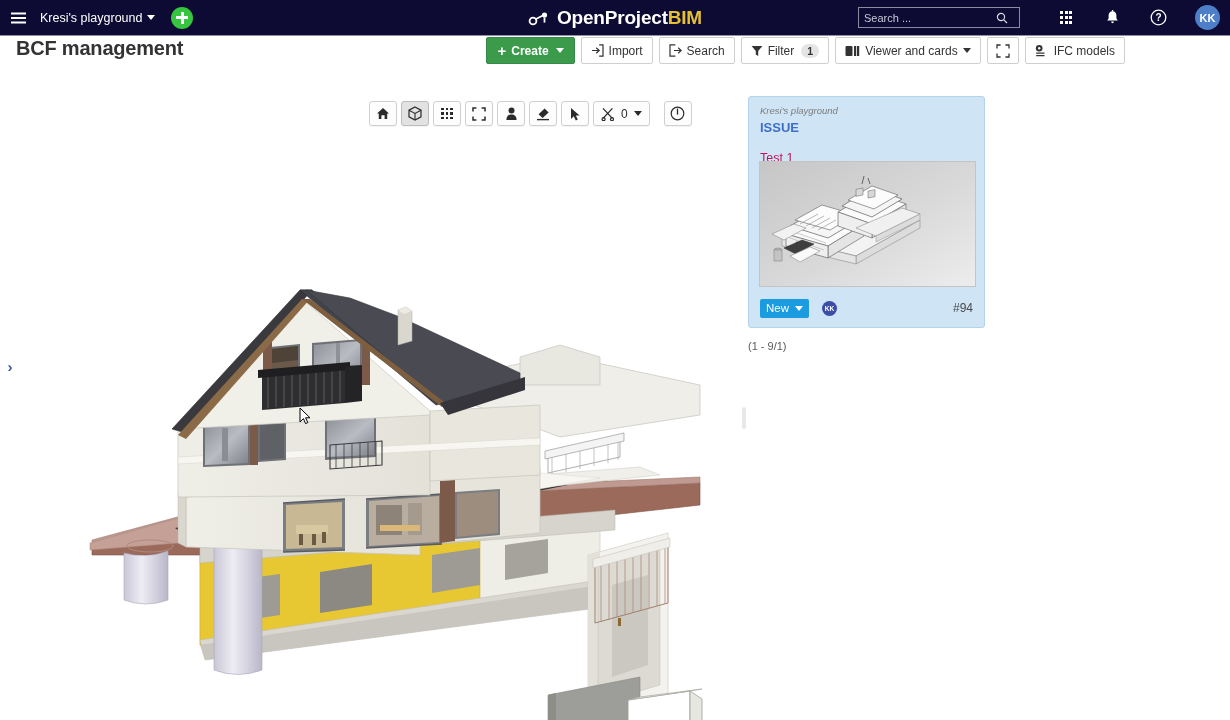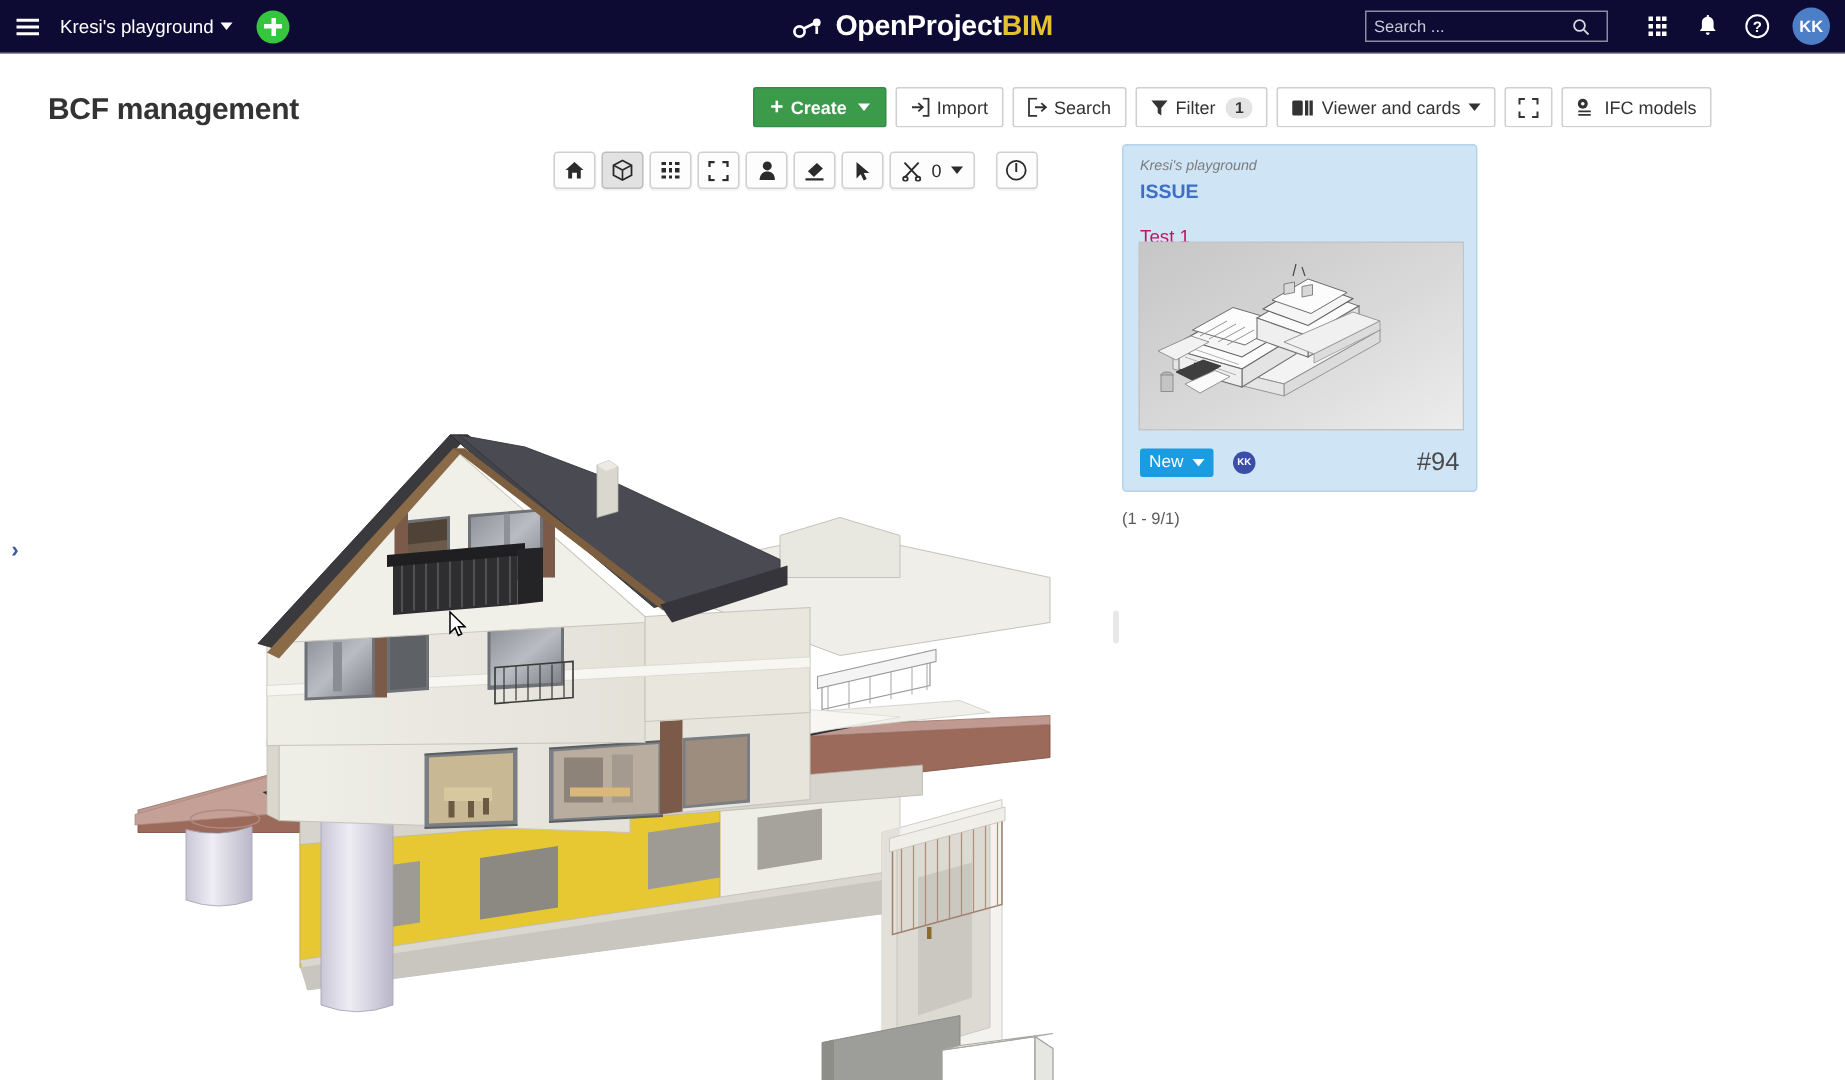--- a/index.html
+++ b/index.html
@@ -48,21 +48,21 @@
   #add-button::after  { width: 2.4px; height: 12px; }
 
   #logo {
     position: absolute; left: 50%; transform: translateX(-50%);
     display: flex; align-items: center; gap: 7px; cursor: pointer;
   }
   #logo .logo-text { font-size: 19px; font-weight: bold; color: #fff; letter-spacing: -0.2px;}
   #logo .logo-text .bim { color: #E5C030; }
 
   #topbar-right {
-    position: absolute; right: 10px; display: flex; align-items: center; gap: 3px;
+    position: absolute; right: 10px; display: flex; align-items: center; gap: 16px;
   }
   #search-box {
     width: 162px; height: 21px; border: 1px solid #8a8aa0;
     display: flex; align-items: center; padding: 0 5px;
     margin-right: 15px;
   }
   #search-input {
     background: transparent; border: none; outline: none;
     color: #d4d4e0; font-size: 11px; width: 132px;
     font-family: "Liberation Sans", sans-serif;
@@ -79,22 +79,22 @@
   #grid-icon-dots i { background: #fff; display:block; width:3px; height:3px;}
   #avatar-topbar {
     width: 25px; height: 25px; border-radius: 50%; background: #4D7EC8;
     color: #fff; font-size: 11px; font-weight: bold;
     display: flex; align-items: center; justify-content: center;
     margin-left: 6px; cursor: pointer;
   }
 
   
   #toolbar-row {
-    position: absolute; top: 37px; left: 16px; width: 1135px; height: 48px;
-    display: flex; align-items: flex-end;
+    position: absolute; top: 37px; left: 0; width: 1135px; height: 48px;
+    display: flex; align-items: flex-start;
   }
   #page-title {
     font-size: 20px; font-weight: bold; color: #333; margin-left: 16px;
     letter-spacing: -0.2px;
   }
   #toolbar-actions {
     position: absolute; right: 10px; display: flex; align-items: center; gap: 6px;
   }
   .btn {
     height: 27px; border: 1px solid #cfcfcf; border-radius: 2px;
@@ -199,21 +199,21 @@
     display: flex; align-items: center; gap: 6px; cursor: pointer;
   }
   #status-badge .caret-down { border-top-color: #fff; }
   #card-avatar {
     width: 15px; height: 15px; border-radius: 50%; background: #3C4DA8;
     color: #fff; font-size: 6.5px; font-weight: bold;
     display: flex; align-items: center; justify-content: center;
     margin-left: 13px; cursor: pointer;
   }
   #card-id {
-    margin-left: auto; font-size: 17px; color: #4a4a4a;
+    margin-left: auto; font-size: 12px; color: #4a4a4a;
   }
   #pagination-info {
     position: absolute; left: 0px; top: 255px;
     font-size: 11px; color: #5a5a5a;
   }
 </style>
 </head>
 <body>
 
 <div id="topbar">

